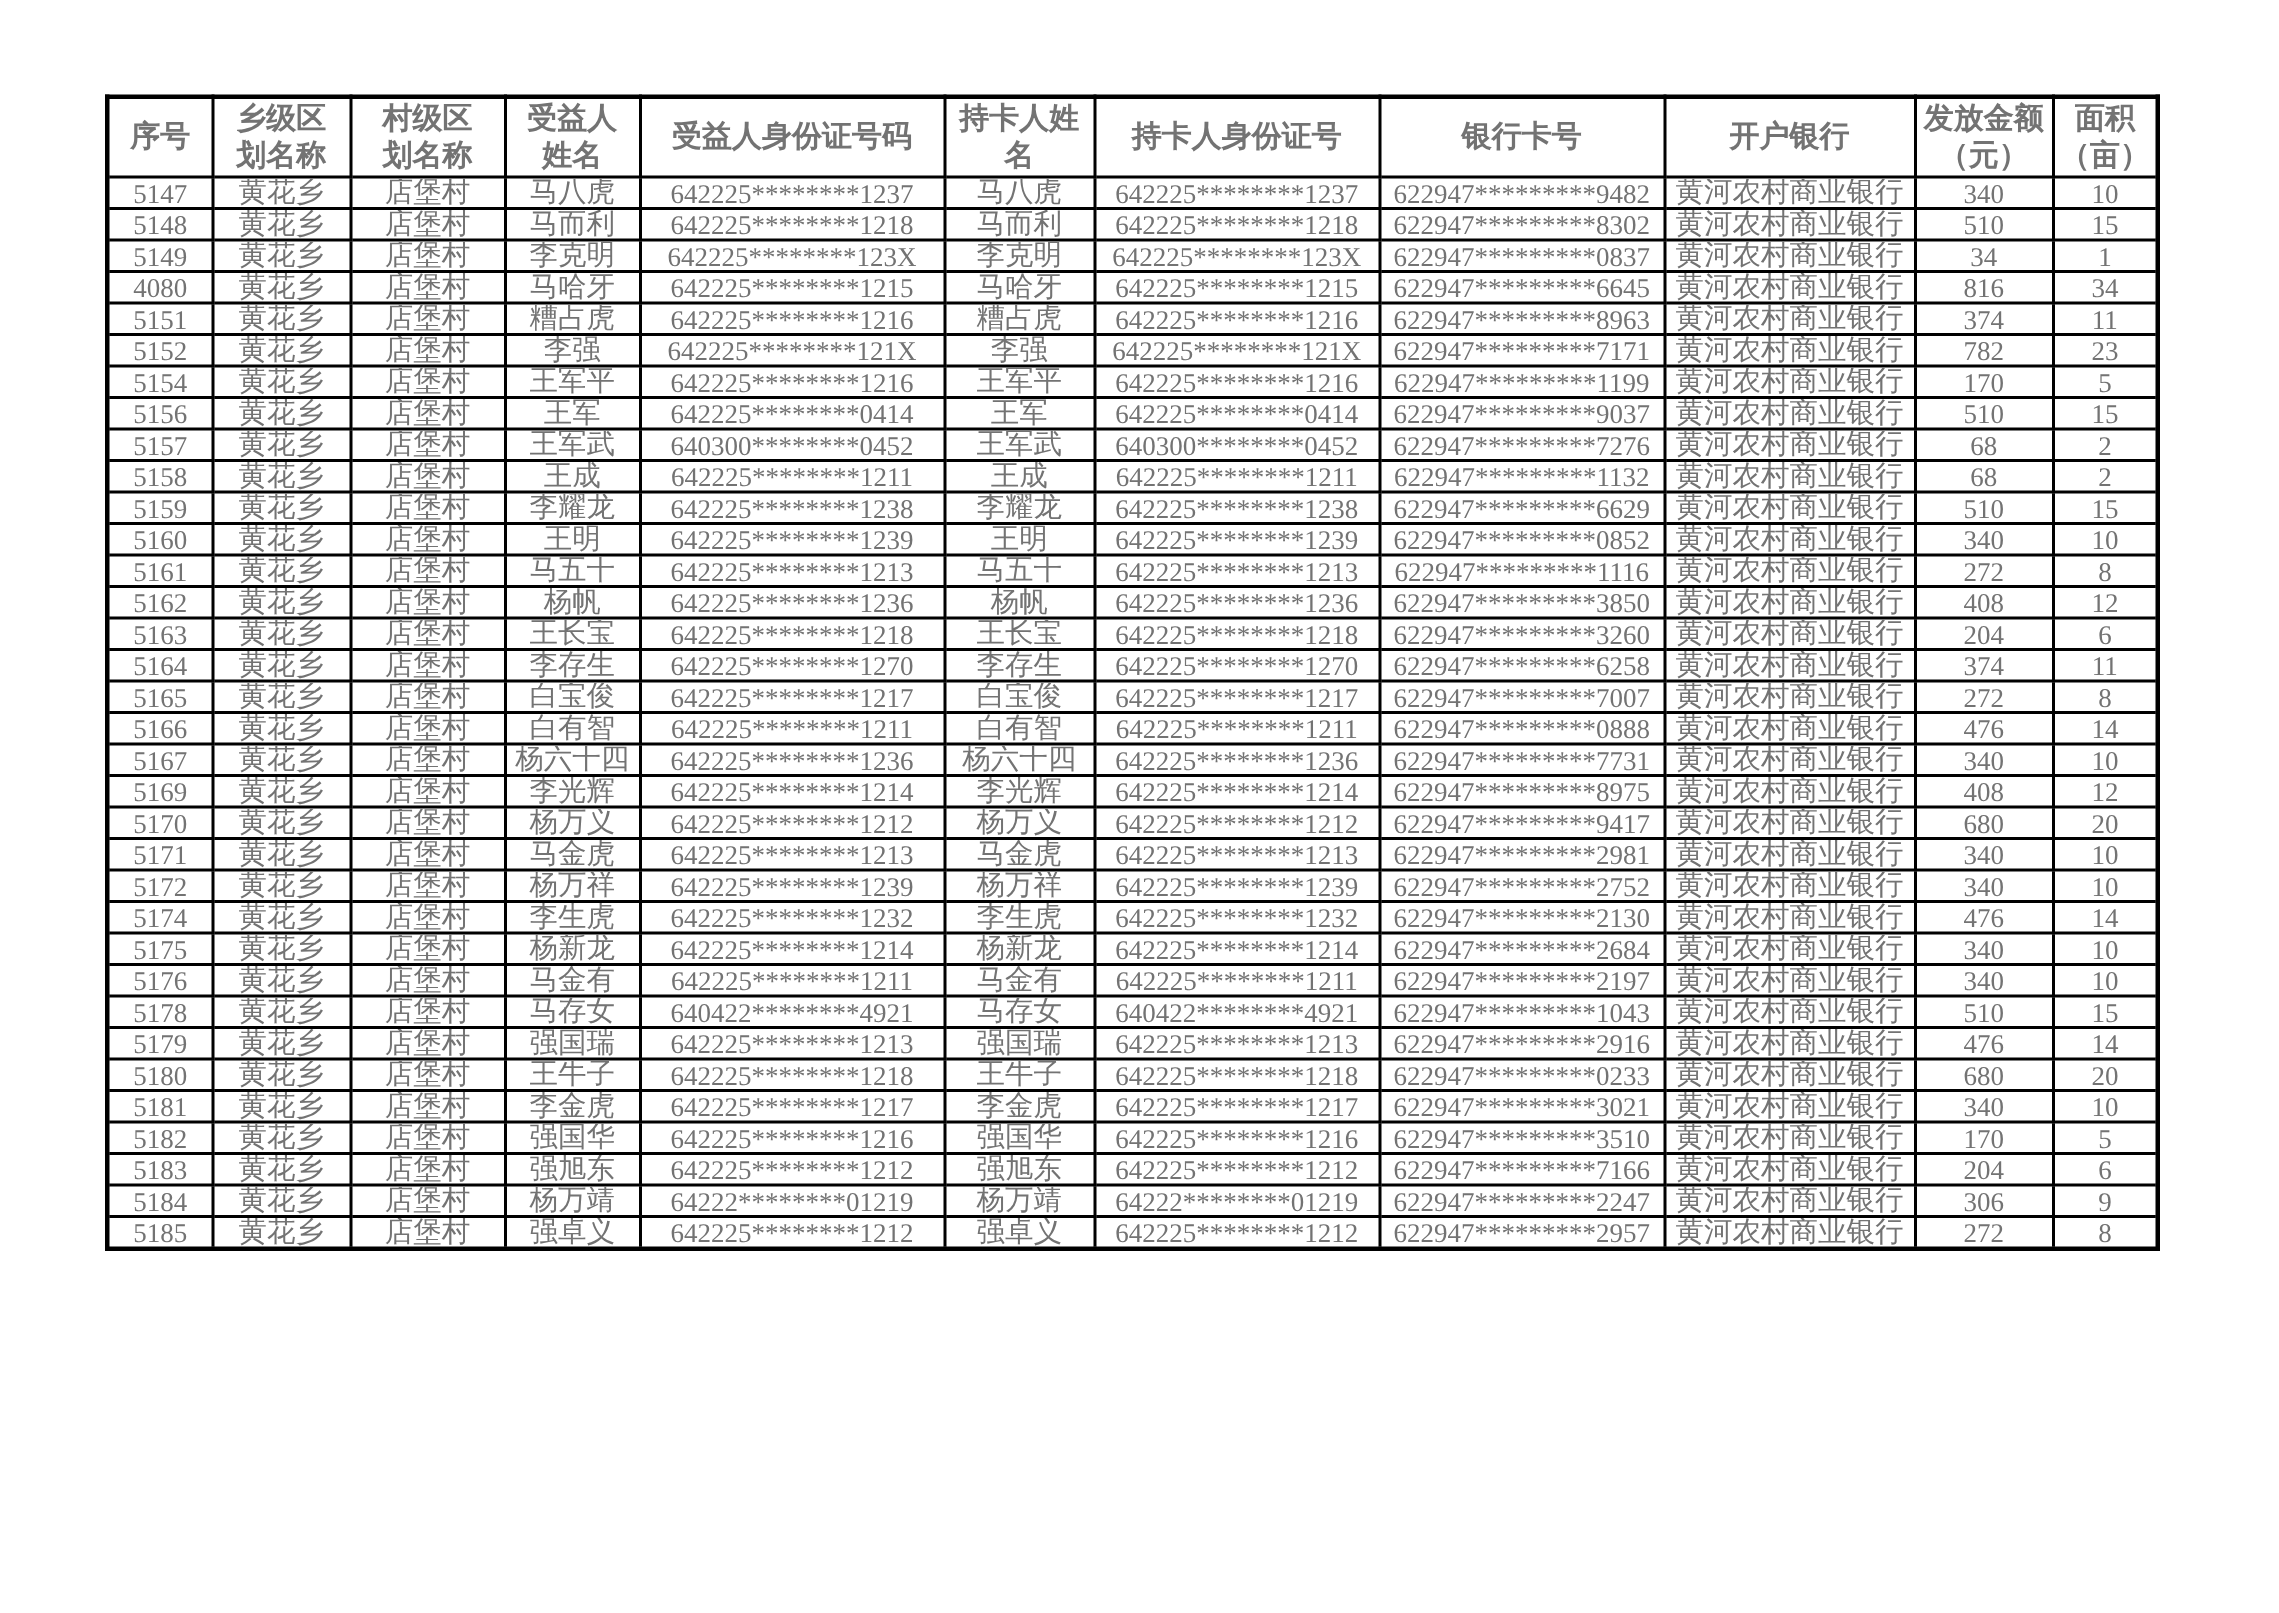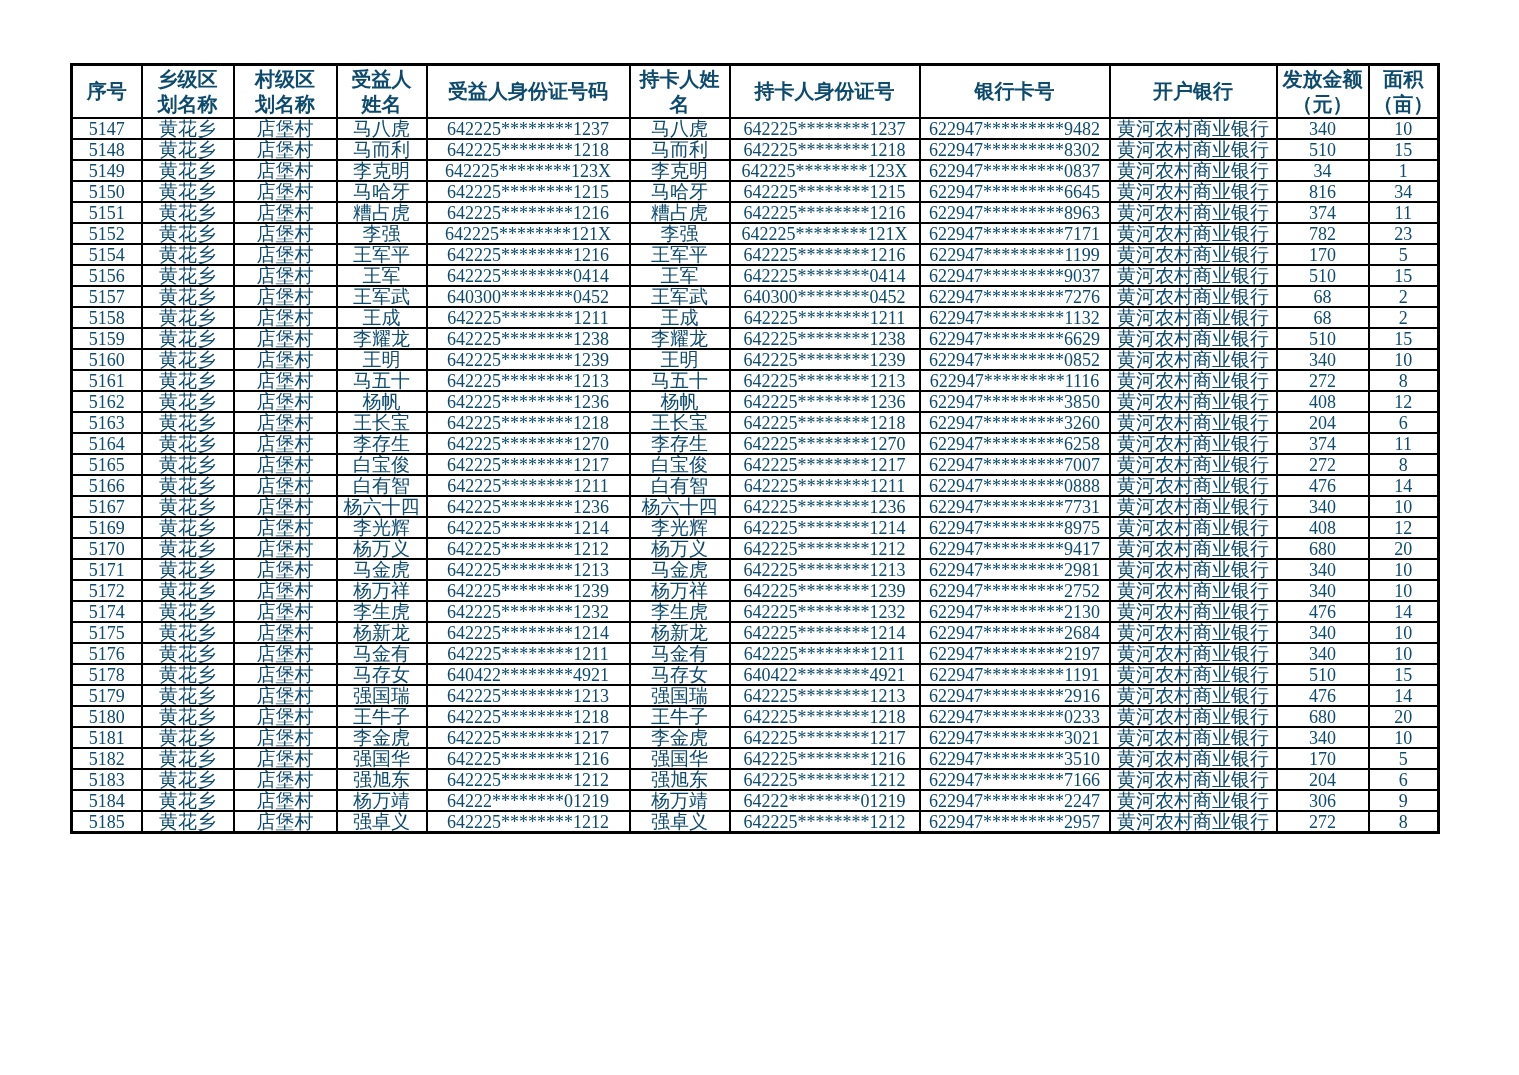--- a/index.html
+++ b/index.html
@@ -6,21 +6,21 @@
     margin: 0;
     padding: 0;
     background: #ffffff;
   }
   .page {
     position: relative;
     width: 1519px;
     height: 1075px;
     background: #ffffff;
     font-family: "Liberation Serif", "DejaVu Serif", serif;
-    color: #0c4a6e;
+    color: #737373;
     overflow: hidden;
   }
   table.grid {
     position: absolute;
     left: 70px;
     top: 63px;
     width: 1367px;
     border-collapse: collapse;
     table-layout: fixed;
     border: 3px solid #000000;
@@ -120,21 +120,21 @@
           <td class="cjk">李克明</td>
           <td class="num">642225********123X</td>
           <td class="cjk">李克明</td>
           <td class="num">642225********123X</td>
           <td class="num">622947*********0837</td>
           <td class="cjk">黄河农村商业银行</td>
           <td class="num">34</td>
           <td class="num">1</td>
         </tr>
         <tr>
-          <td class="num">5150</td>
+          <td class="num">4080</td>
           <td class="cjk">黄花乡</td>
           <td class="cjk">店堡村</td>
           <td class="cjk">马哈牙</td>
           <td class="num">642225********1215</td>
           <td class="cjk">马哈牙</td>
           <td class="num">642225********1215</td>
           <td class="num">622947*********6645</td>
           <td class="cjk">黄河农村商业银行</td>
           <td class="num">816</td>
           <td class="num">34</td>
@@ -426,21 +426,21 @@
           <td class="num">10</td>
         </tr>
         <tr>
           <td class="num">5178</td>
           <td class="cjk">黄花乡</td>
           <td class="cjk">店堡村</td>
           <td class="cjk">马存女</td>
           <td class="num">640422********4921</td>
           <td class="cjk">马存女</td>
           <td class="num">640422********4921</td>
-          <td class="num">622947*********1191</td>
+          <td class="num">622947*********1043</td>
           <td class="cjk">黄河农村商业银行</td>
           <td class="num">510</td>
           <td class="num">15</td>
         </tr>
         <tr>
           <td class="num">5179</td>
           <td class="cjk">黄花乡</td>
           <td class="cjk">店堡村</td>
           <td class="cjk">强国瑞</td>
           <td class="num">642225********1213</td>

